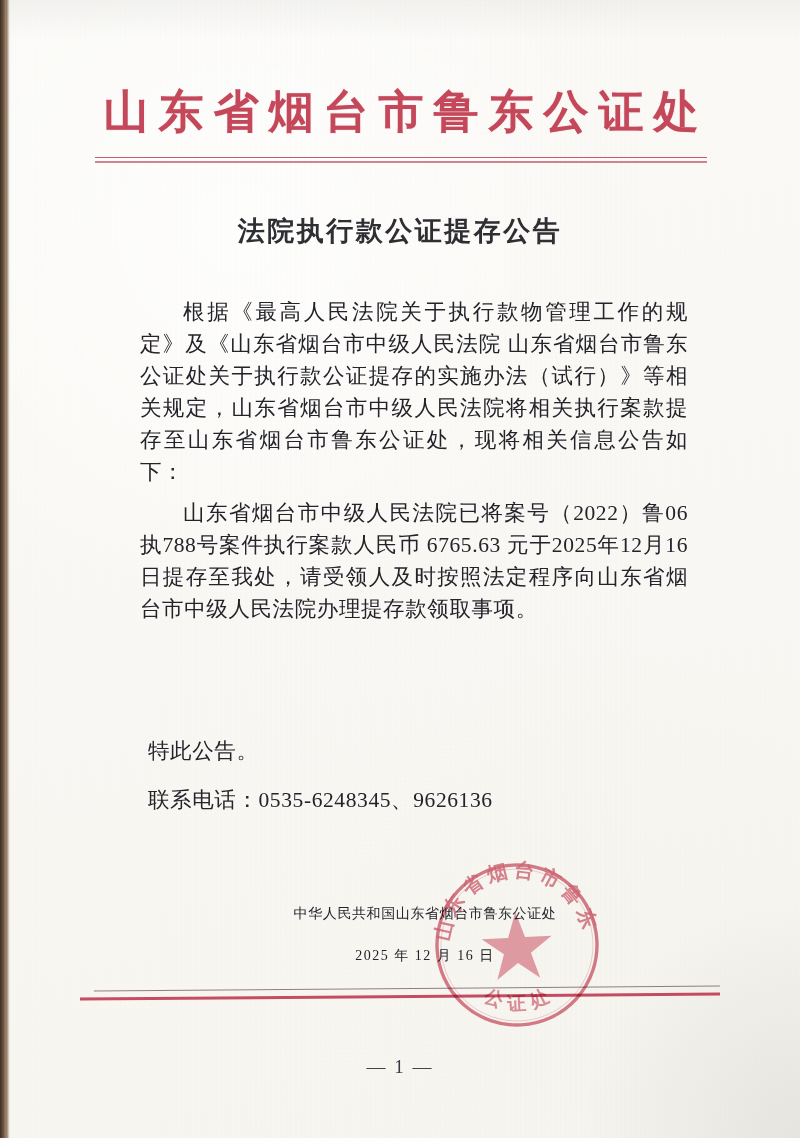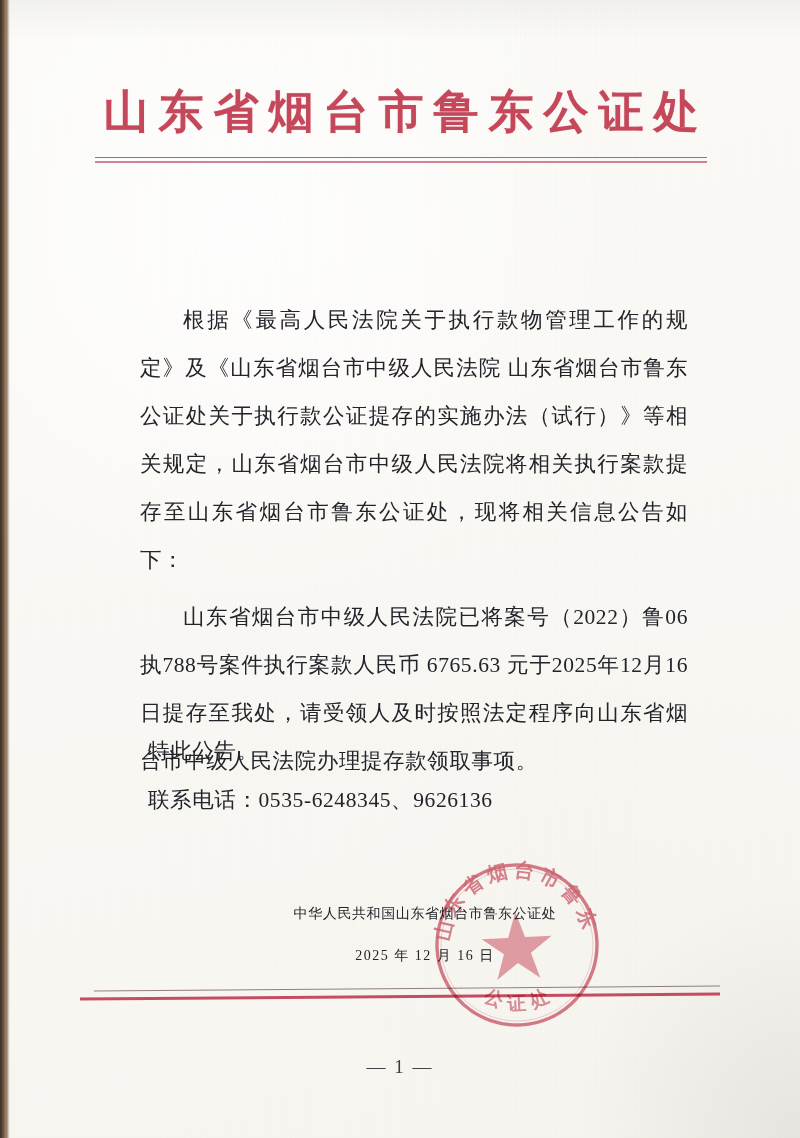--- a/index.html
+++ b/index.html
@@ -116,21 +116,21 @@
     font-family: "DejaVu Serif", "Liberation Serif", serif;
   }
 
   
   .body-block {
     position: absolute;
     left: 140px; top: 296px;
     width: 548px;
     color: #23232a;
     font-size: 21.5px;
-    line-height: 48px;
+    line-height: 32px;
     letter-spacing: 0.6px;
     font-family: "Liberation Serif", "DejaVu Serif", serif;
   }
   .para {
     margin: 0;
     text-align: justify;
     text-justify: inter-ideograph;
     text-indent: 2em;
   }
   .para + .para { margin-top: 9px; }
@@ -223,20 +223,21 @@
 
   <div class="letterhead">
     <div class="letterhead-title">山东省烟台市鲁东公证处</div>
   </div>
 
   <div class="rule-group">
     <div class="rule-thin"></div>
     <div class="rule-thick"></div>
   </div>
 
+  <div class="doc-title">法院执行款公证提存公告</div>
 
   <div class="body-block">
     <p class="para">根据《最高人民法院关于执行款物管理工作的规定》及《山东省烟台市中级人民法院 山东省烟台市鲁东公证处关于执行款公证提存的实施办法（试行）》等相关规定，山东省烟台市中级人民法院将相关执行案款提存至山东省烟台市鲁东公证处，现将相关信息公告如下：</p>
     <p class="para">山东省烟台市中级人民法院已将案号（2022）鲁06执788号案件执行案款人民币 6765.63 元于2025年12月16日提存至我处，请受领人及时按照法定程序向山东省烟台市中级人民法院办理提存款领取事项。</p>
   </div>
 
   <div class="closing">
     <p>特此公告。</p>
     <p>联系电话：0535-6248345、9626136</p>
   </div>

